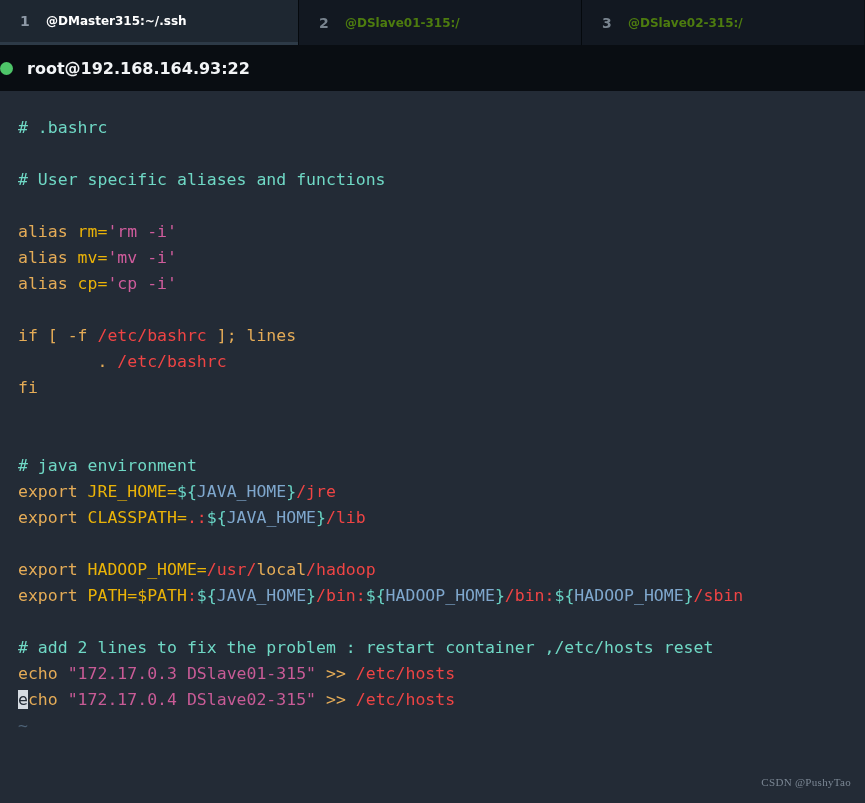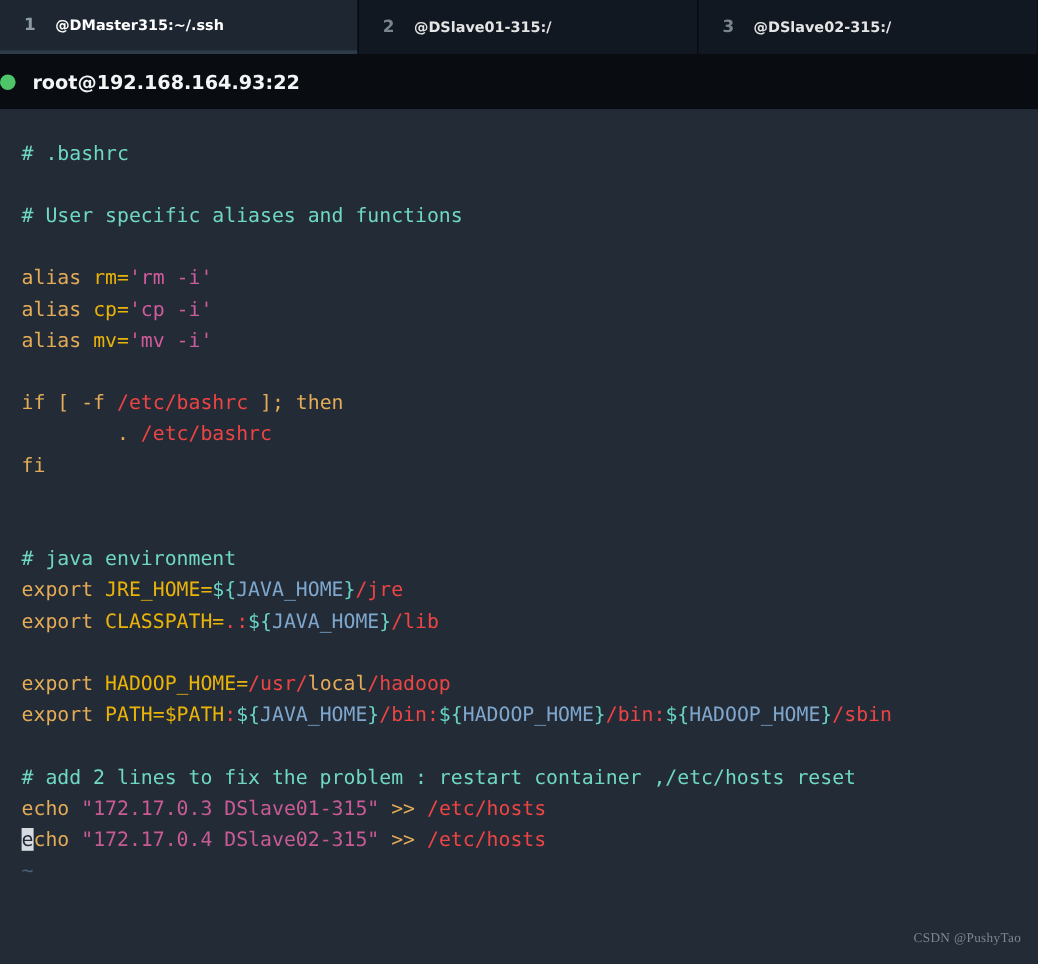--- a/index.html
+++ b/index.html
@@ -48,21 +48,21 @@
     flex: none;
   }
   .tab.inactive .tab-index { color: #79848f; }
   .tab-title {
     color: #ffffff;
     font-size: 12px;
     font-weight: bold;
     white-space: nowrap;
     overflow: hidden;
   }
-  .tab.inactive .tab-title { color: #e5e5e5; }
+  .tab.inactive .tab-title { color: #4d7c0f; }
 
   
   #status-bar {
     height: 46px;
     background: #090d12;
     display: flex;
     align-items: center;
     padding-left: 0;
     box-sizing: border-box;
   }
@@ -148,26 +148,26 @@
 </div>
 
 <div id="editor">
 
   <div class="line"><span class="cmt"># .bashrc</span></div>
   <div class="line"></div>
   <div class="line"><span class="cmt"># User specific aliases and functions</span></div>
   <div class="line"></div>
 
   <div class="line"><span class="kw">alias</span><span class="path"> </span><span class="var">rm</span><span class="var">=</span><span class="str">'rm -i'</span></div>
+  <div class="line"><span class="kw">alias</span><span class="path"> </span><span class="var">mv</span><span class="var">=</span><span class="str">'mv -i'</span></div>
   <div class="line"><span class="kw">alias</span><span class="path"> </span><span class="var">cp</span><span class="var">=</span><span class="str">'cp -i'</span></div>
-  <div class="line"><span class="kw">alias</span><span class="path"> </span><span class="var">mv</span><span class="var">=</span><span class="str">'mv -i'</span></div>
 
   <div class="line"></div>
 
-  <div class="line"><span class="kw">if [ -f </span><span class="path">/etc/bashrc</span><span class="kw"> ]; then</span></div>
+  <div class="line"><span class="kw">if [ -f </span><span class="path">/etc/bashrc</span><span class="kw"> ]; lines</span></div>
   <div class="line"><span class="kw">        . </span><span class="path">/etc/bashrc</span></div>
   <div class="line"><span class="kw">fi</span></div>
 
   <div class="line"></div>
   <div class="line"></div>
 
   <div class="line"><span class="cmt"># java environment</span></div>
 
   <div class="line"><span class="kw">export</span><span class="path"> </span><span class="var">JRE_HOME=</span><span class="brc">${</span><span class="exp">JAVA_HOME</span><span class="brc">}</span><span class="path">/jre</span></div>
   <div class="line"><span class="kw">export</span><span class="path"> </span><span class="var">CLASSPATH=</span><span class="path">.:</span><span class="brc">${</span><span class="exp">JAVA_HOME</span><span class="brc">}</span><span class="path">/lib</span></div>

